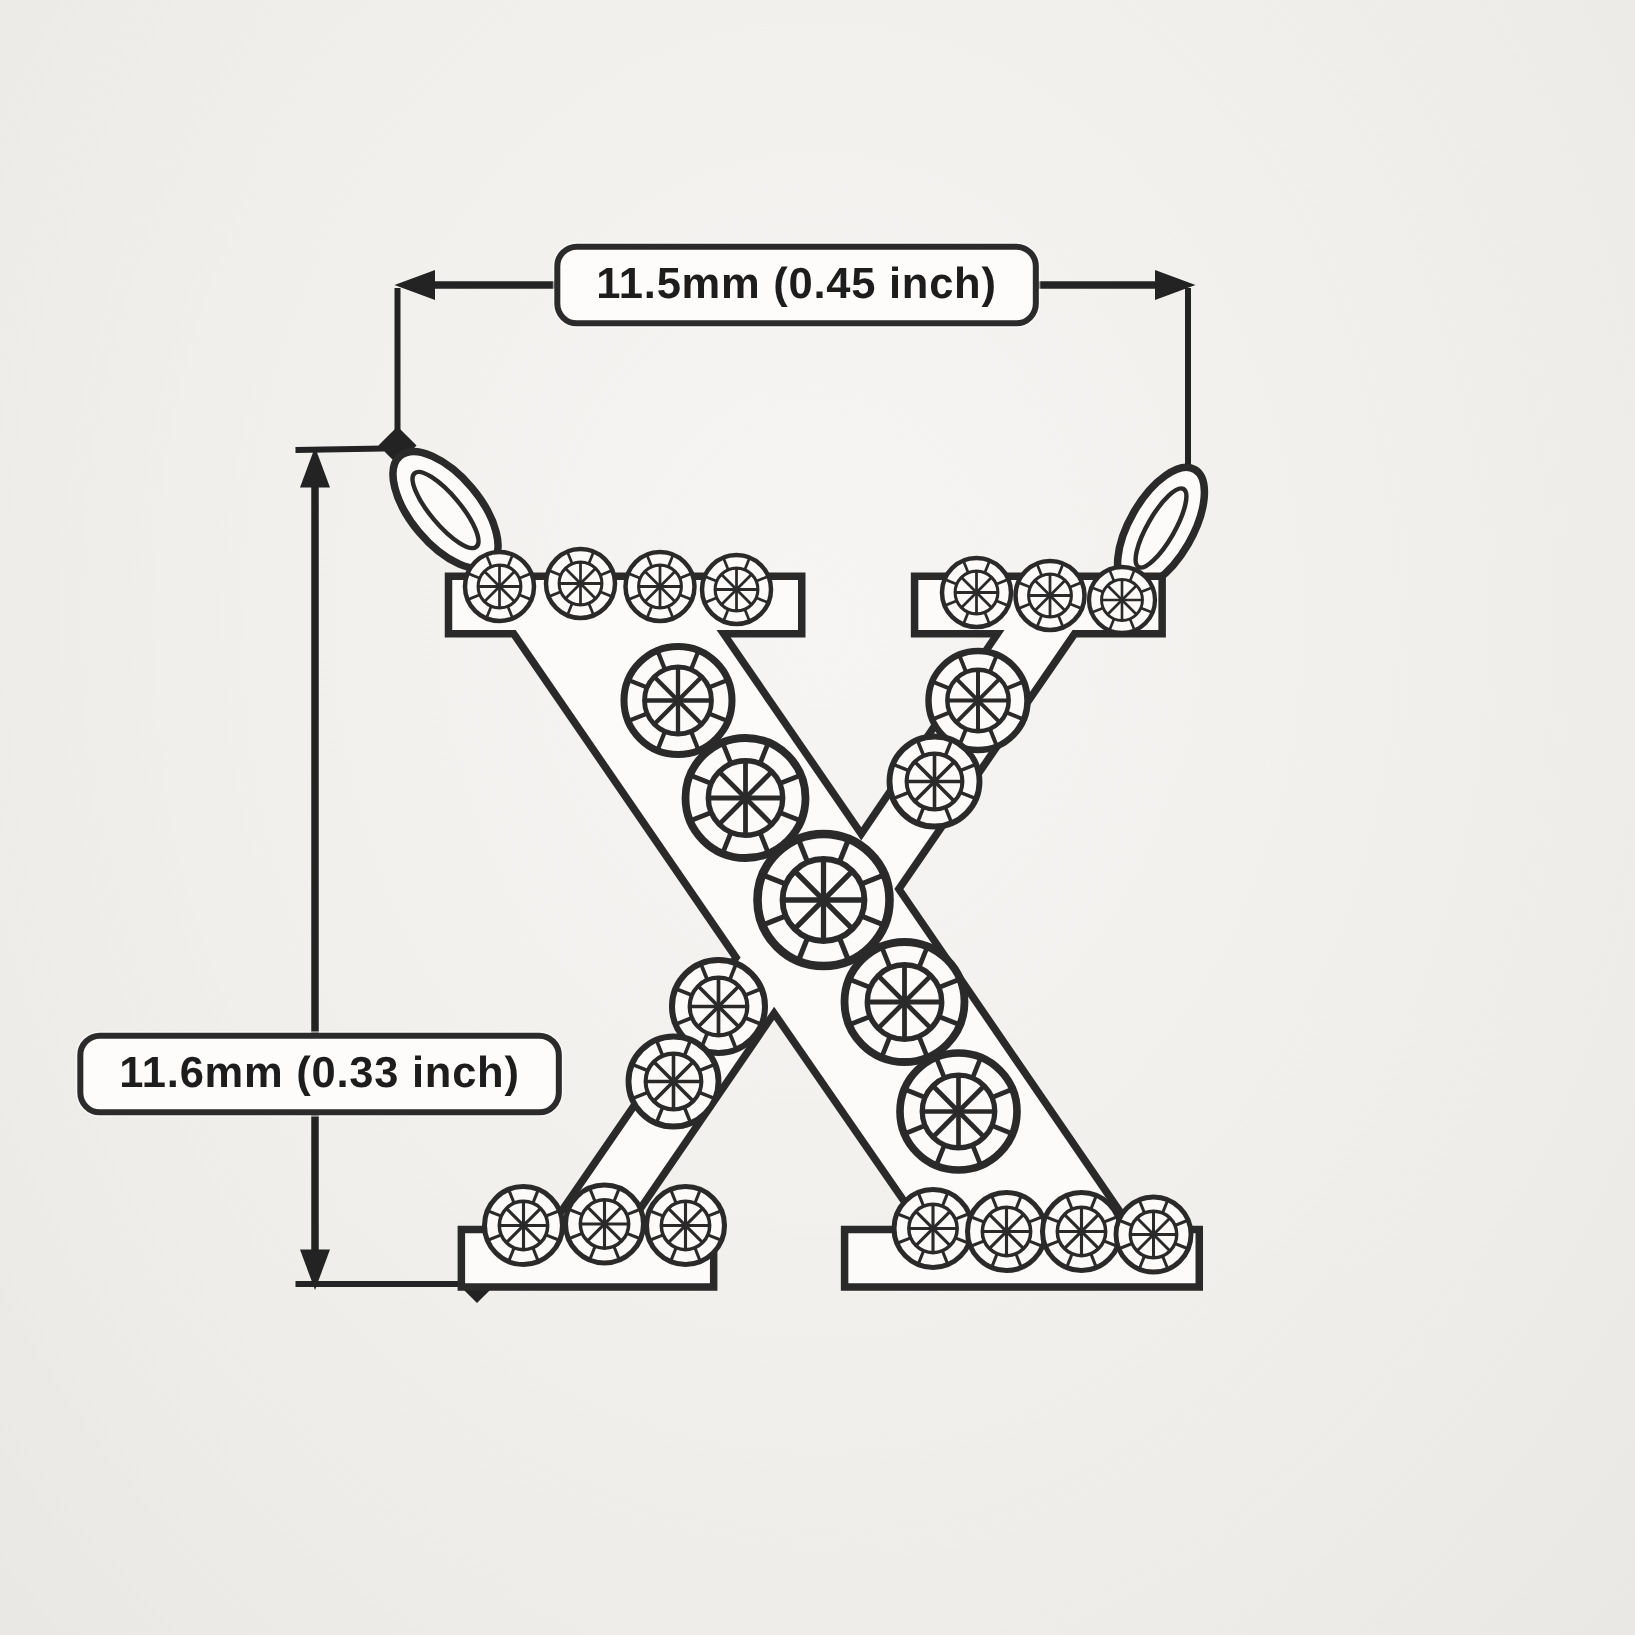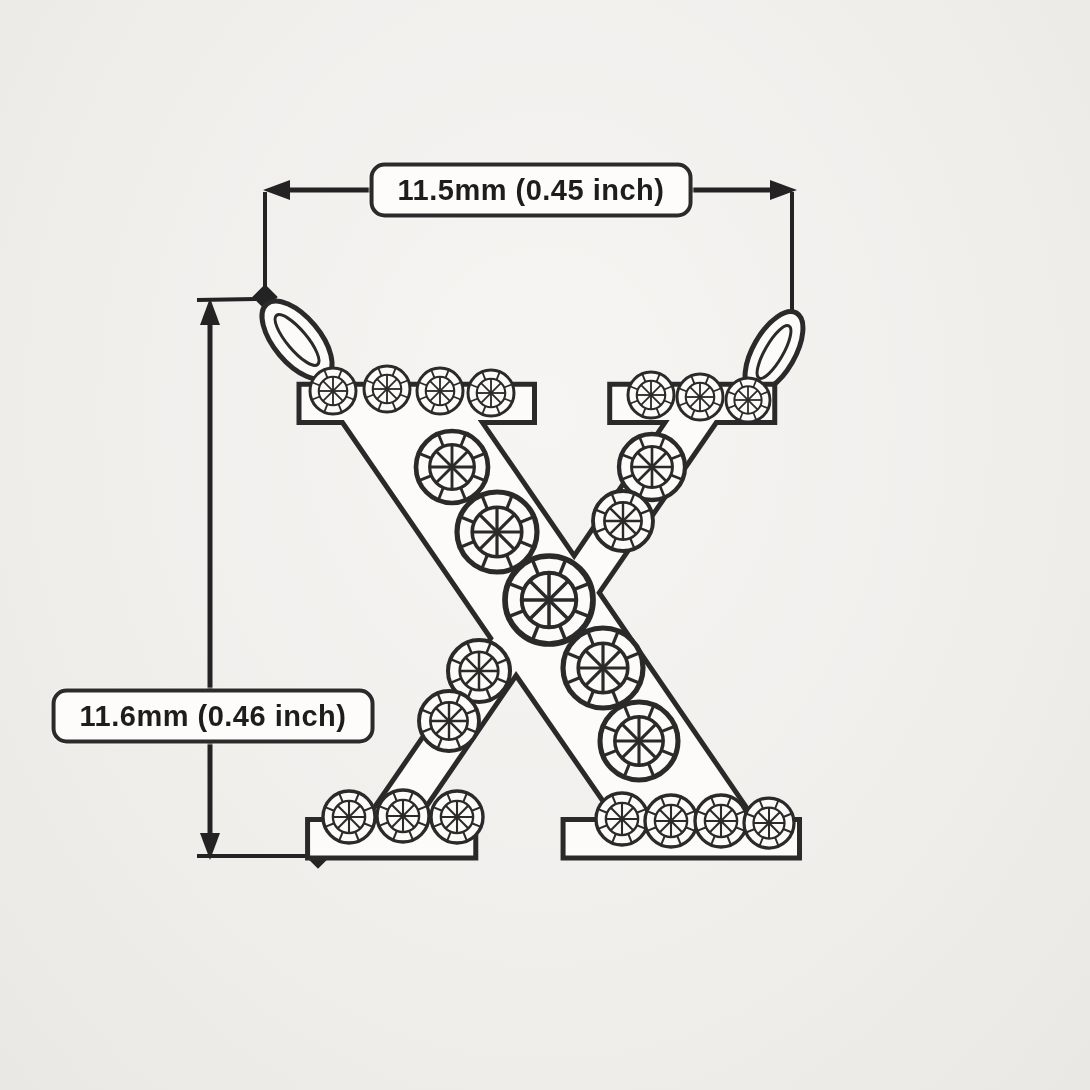--- a/index.html
+++ b/index.html
@@ -119,15 +119,15 @@
 
       <use href="#stone" transform="translate(622,819) scale(2.6)"></use>
       <use href="#stone" transform="translate(671,821) scale(2.6)"></use>
       <use href="#stone" transform="translate(721,821) scale(2.6)"></use>
       <use href="#stone" transform="translate(769,823) scale(2.5)"></use>
     </g>
   </svg>
 
   <div class="dim-label" style="left:531px; top:190px;">11.5mm (0.45 inch)</div>
 
-  <div class="dim-label" style="left:213px; top:716px;">11.6mm (0.46 inch)</div>
+  <div class="dim-label" style="left:213px; top:716px;">11.6mm (0.33 inch)</div>
 
 </div>
 
 </body></html>

